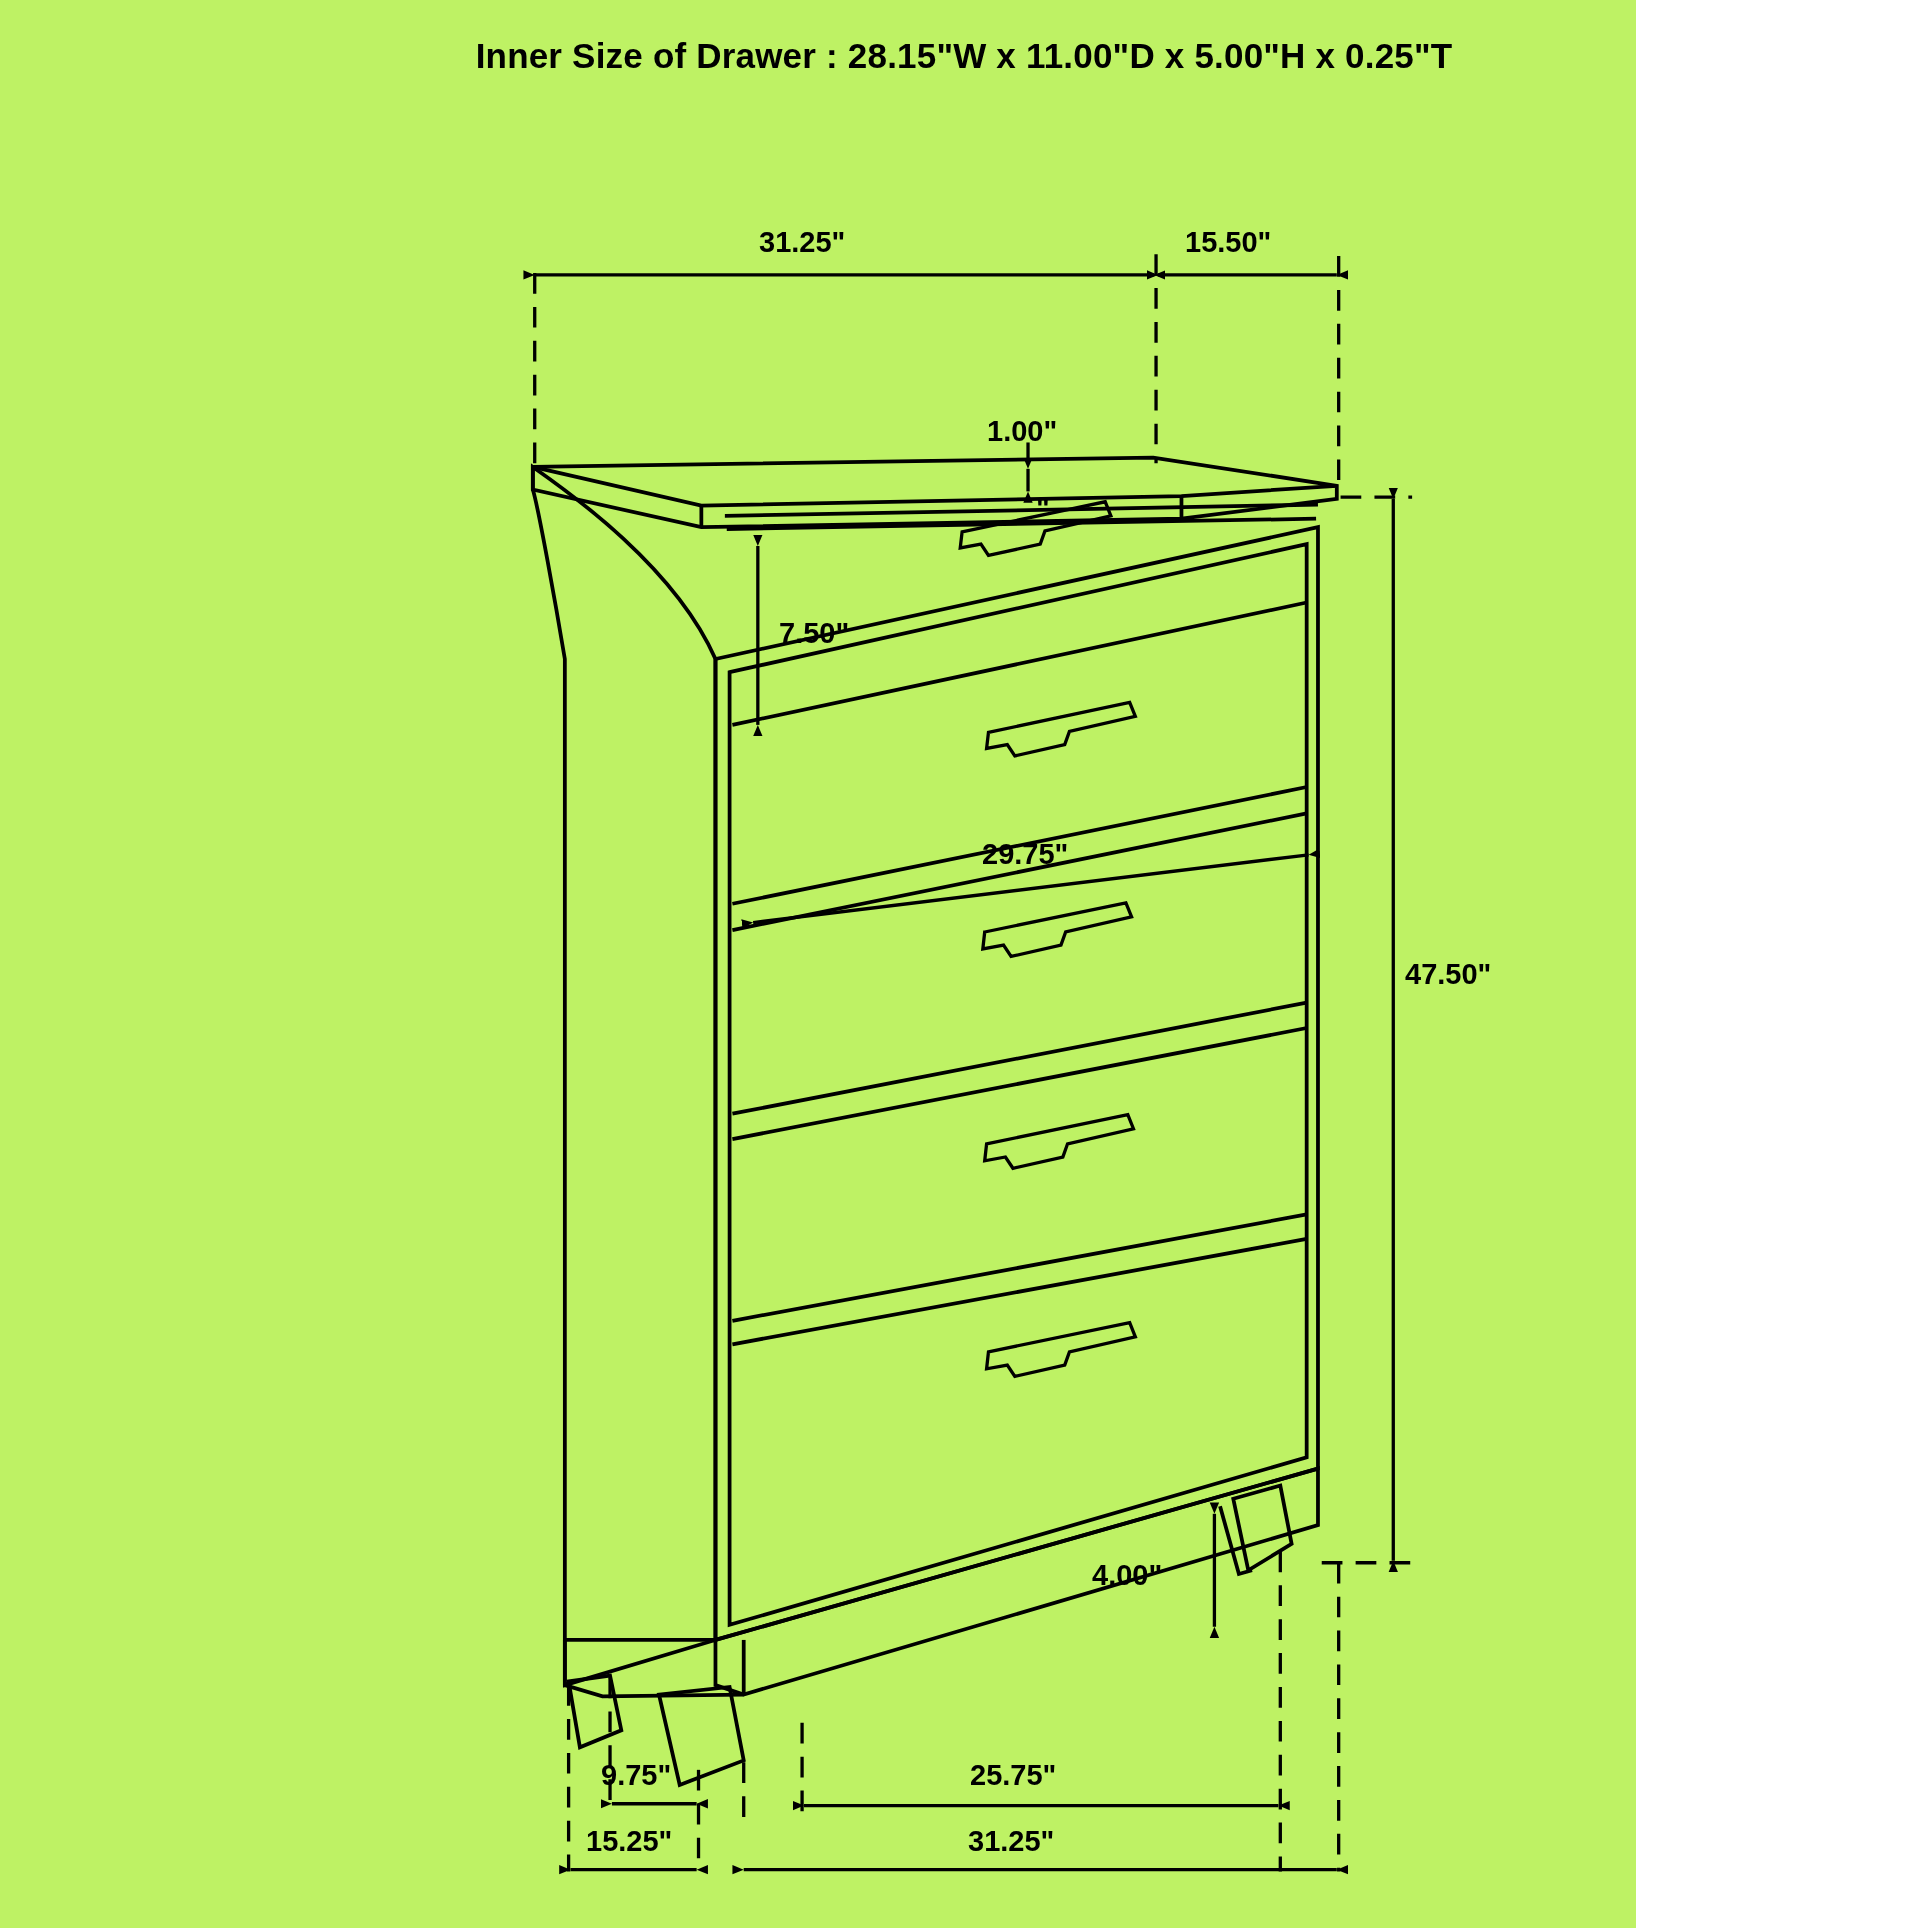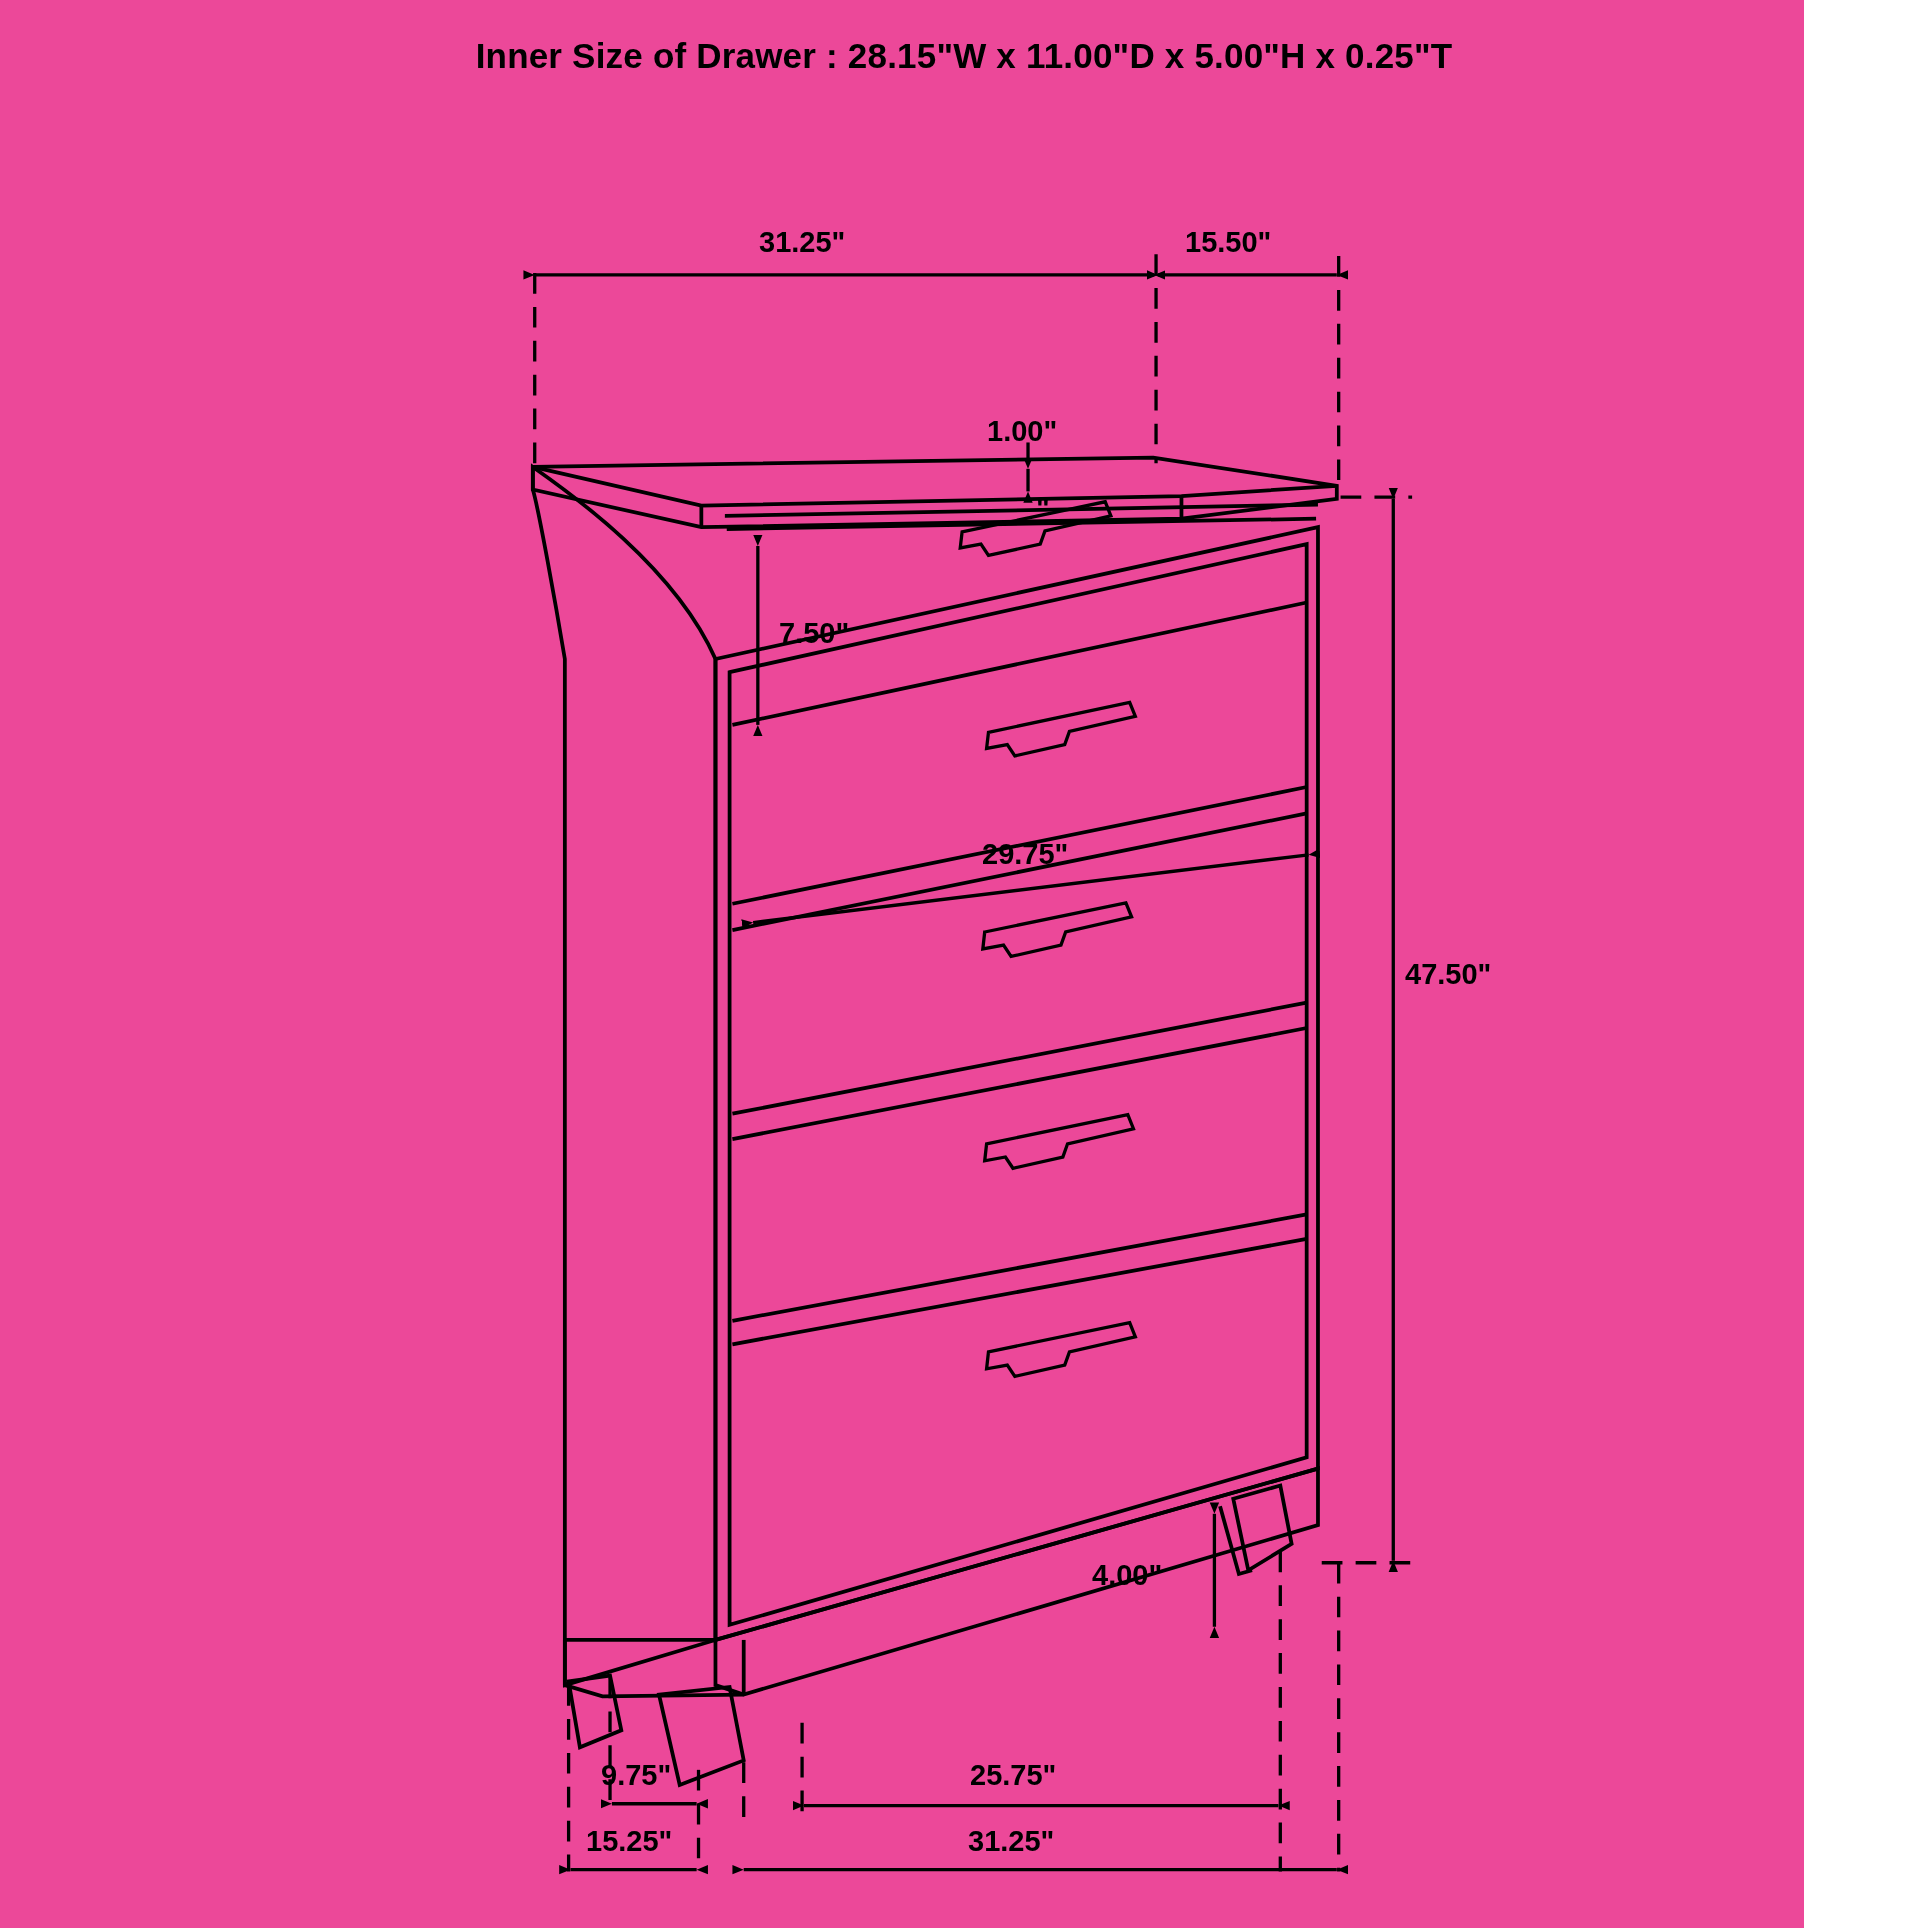--- a/index.html
+++ b/index.html
@@ -8,23 +8,23 @@
     background: #ffffff;
   }
   body {
     width: 1928px;
     height: 1928px;
     font-family: "Liberation Sans", sans-serif;
     overflow: hidden;
   }
   #page {
     position: relative;
-    width: 1804px;
+    width: 1636px;
     height: 1928px;
-    background: #ec4899;
+    background: #bef264;
   }
   #title {
     position: absolute;
     top: 36px;
     left: 0;
     width: 1928px;
     text-align: center;
     font-size: 35px;
     font-weight: bold;
     color: #000000;

